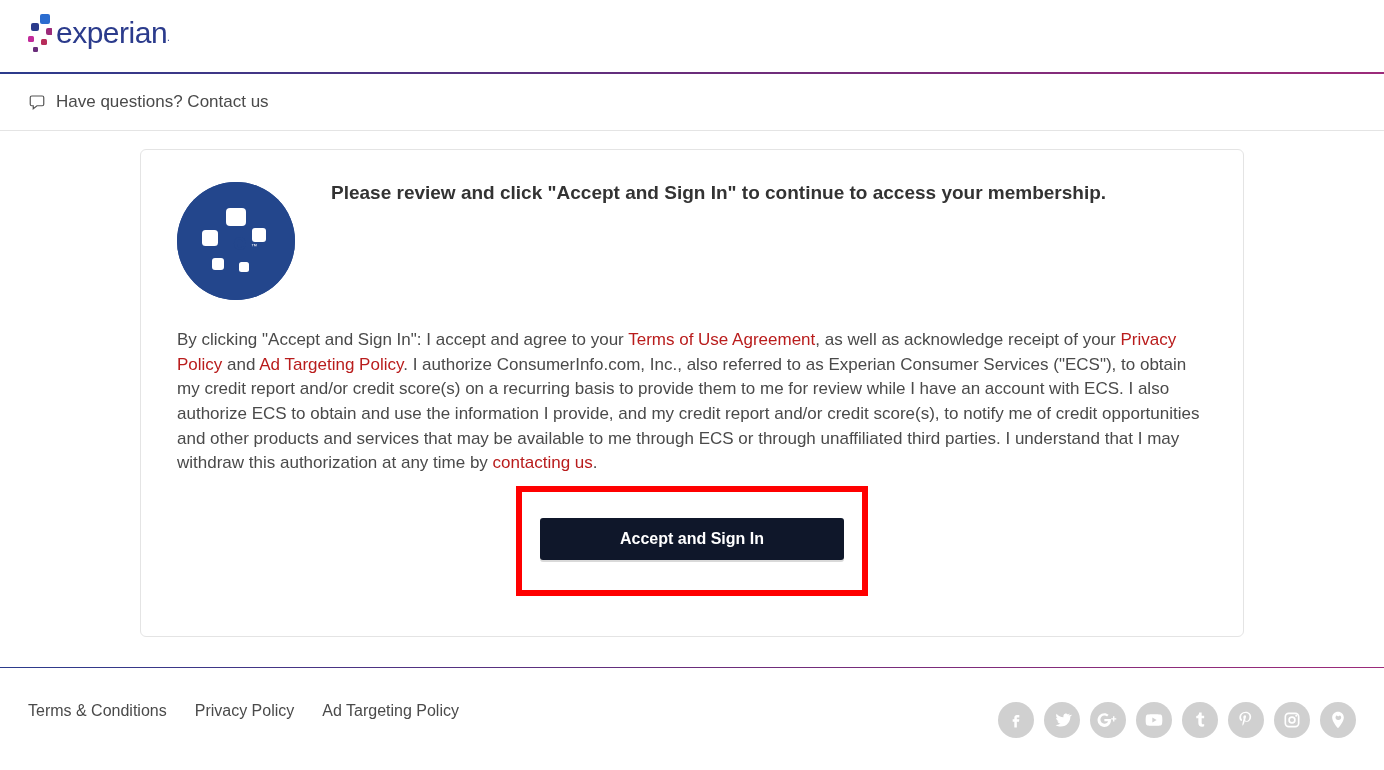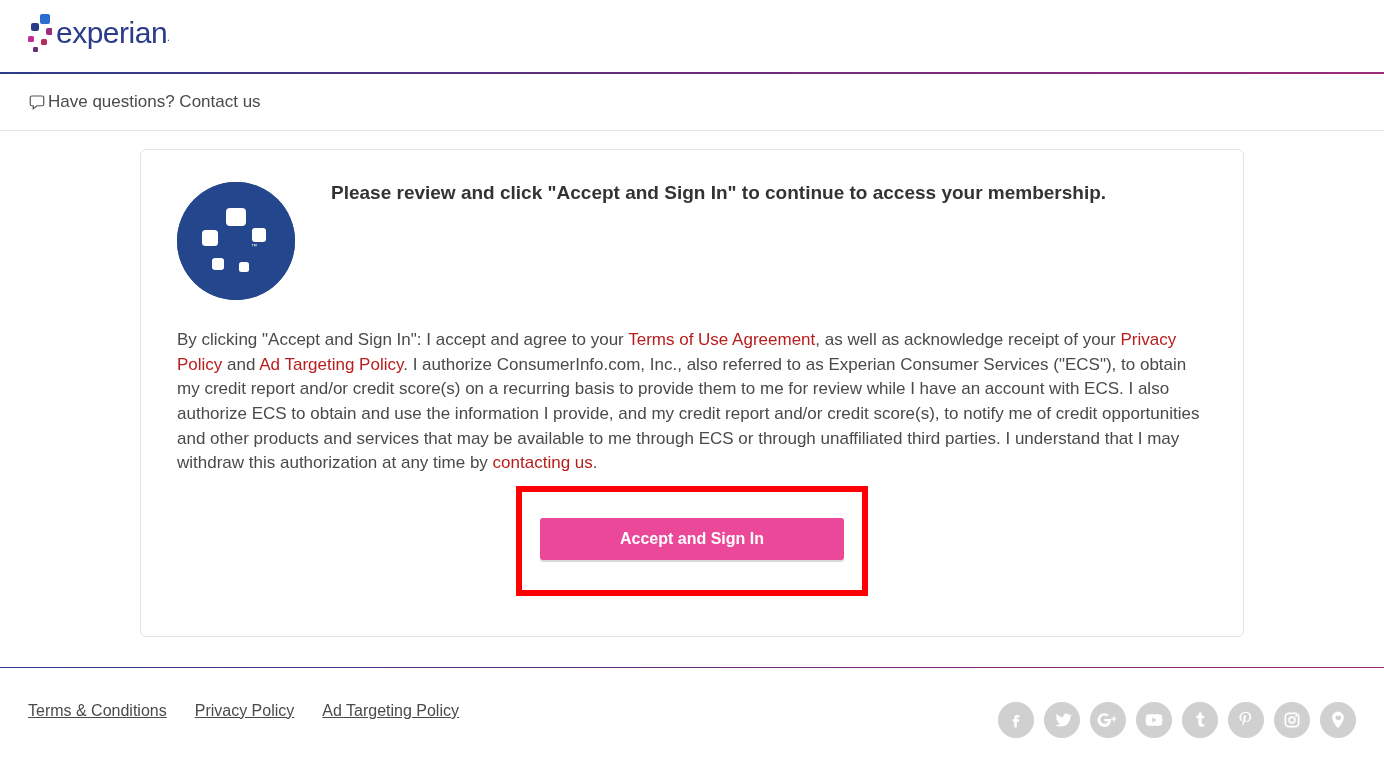--- a/index.html
+++ b/index.html
@@ -39,21 +39,21 @@
   }
   .gradient-line {
     height: 2px;
     background: linear-gradient(to right, #2b3b8c 0%, #6a2d7b 50%, #9c2b7a 100%);
   }
   .subheader {
     padding: 18px 28px;
     border-bottom: 1px solid #e4e4e4;
     display: flex;
     align-items: center;
-    gap: 2px;
+    gap: 10px;
   }
   .chat-icon {
     width: 18px; height: 18px;
     display: inline-block;
   }
   .subheader-text {
     font-size: 17px;
     color: #4a4a4a;
     cursor: pointer;
   }
@@ -104,21 +104,21 @@
     margin-top: 10px;
     text-align: center;
   }
   .highlight-box {
     display: inline-block;
     border: 6px solid #ff0000;
     padding: 26px 18px 30px 18px;
   }
   .accept-btn {
     display: inline-block;
-    background: #ec4899;
+    background: #0f172a;
     color: #fff;
     font-size: 16px;
     font-weight: 600;
     padding: 12px 0;
     width: 304px;
     text-align: center;
     border: none;
     border-radius: 3px;
     box-shadow: 0 2px 0 rgba(0,0,0,.15);
     cursor: pointer;
@@ -133,21 +133,21 @@
     display: flex;
     justify-content: space-between;
     align-items: flex-start;
   }
   .footer-links {
     display: flex;
     gap: 28px;
     font-size: 16px;
     color: #4a4a4a;
   }
-  .footer-links span { cursor: pointer; text-decoration: underline; }
+  .footer-links span { cursor: pointer; }
   .social {
     display: flex;
     gap: 10px;
   }
   .social-circle {
     width: 36px; height: 36px;
     border-radius: 50%;
     background: #d0d0d0;
     display: inline-flex;
     align-items: center;

